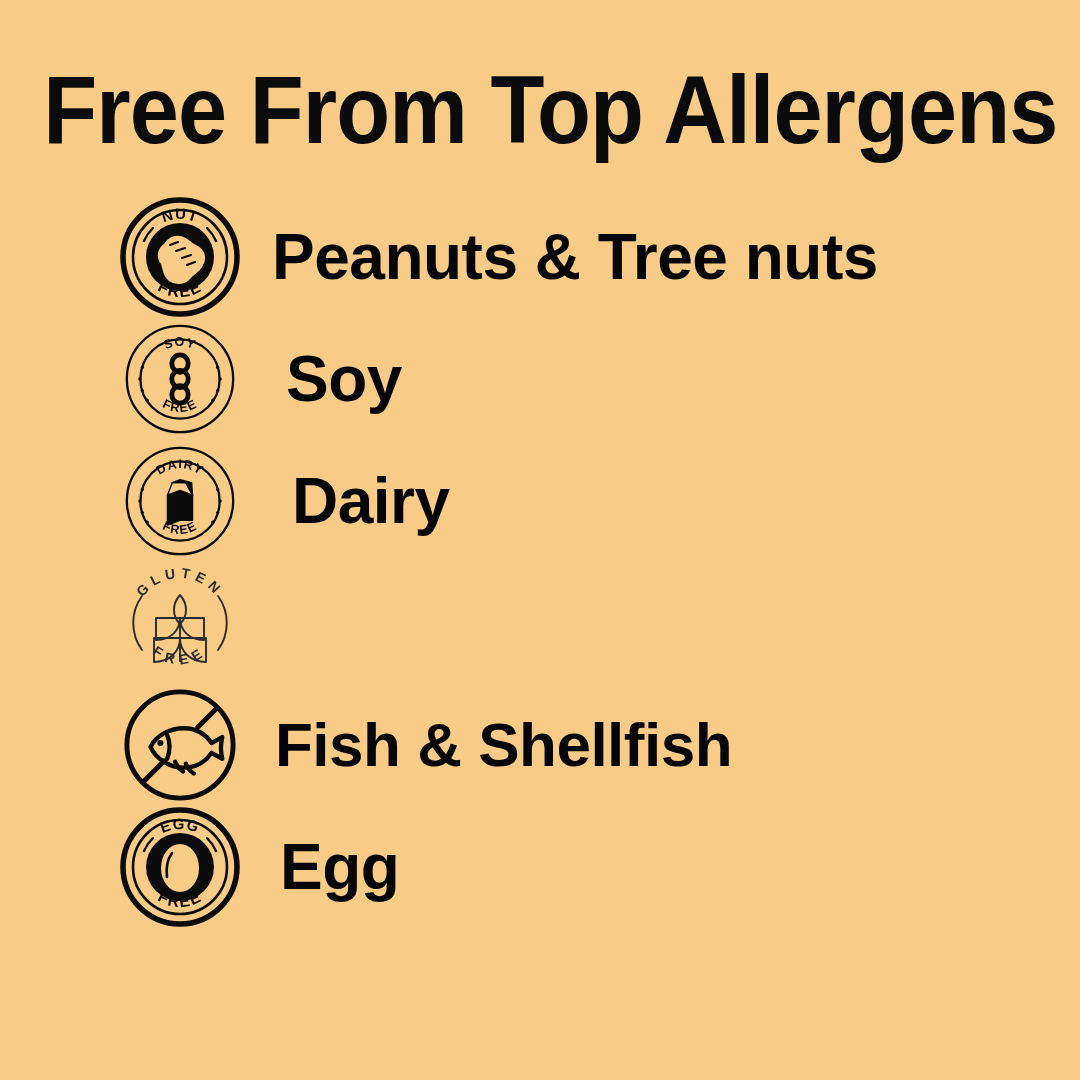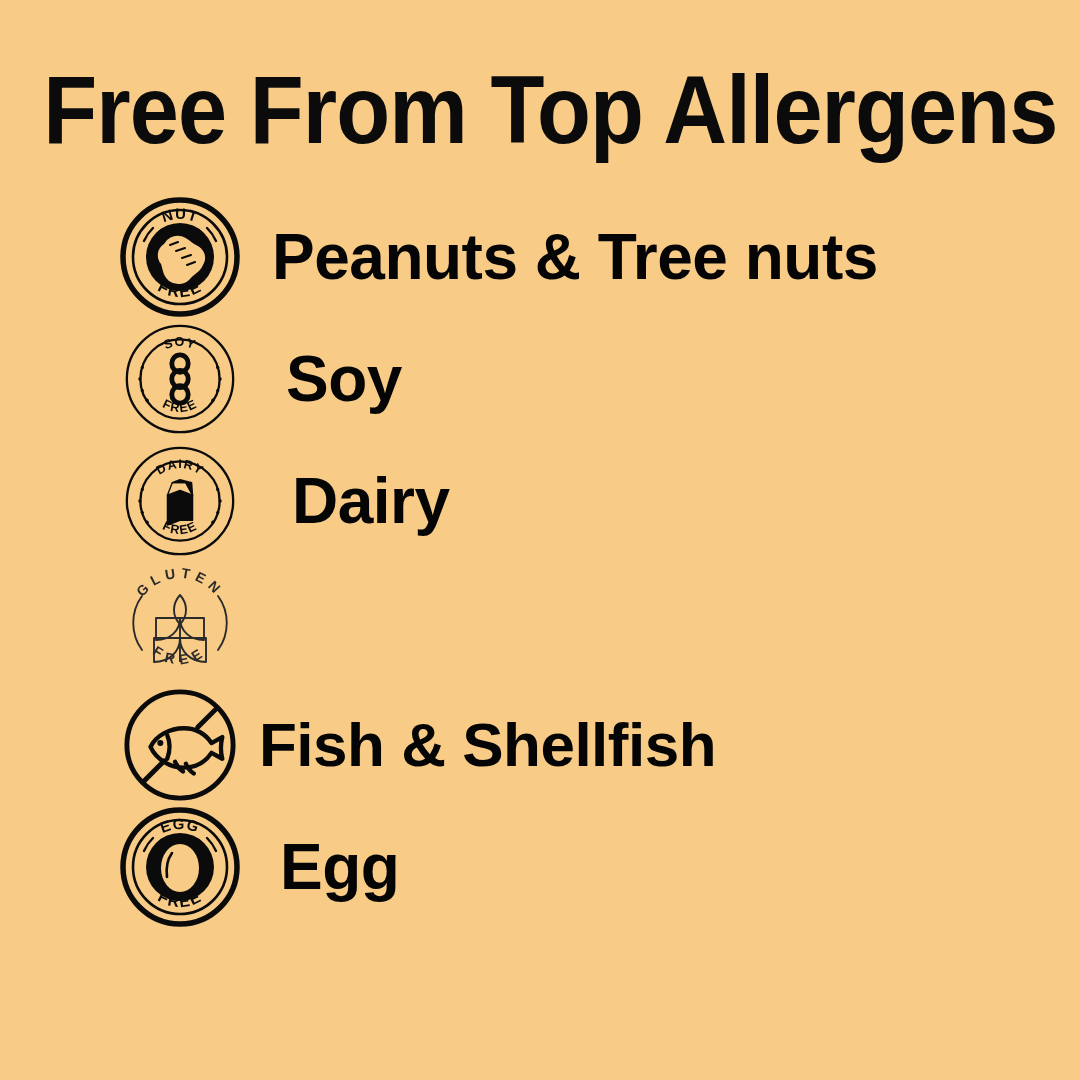--- a/index.html
+++ b/index.html
@@ -65,21 +65,21 @@
     font-weight: 700;
     font-size: 63px;
     line-height: 1;
     letter-spacing: -0.5px;
     white-space: nowrap;
   }
   .row-peanuts .allergen-label { left: 272px; font-size: 64px; text-align: right; }
   .row-soy      .allergen-label { left: 286px; font-size: 64px; }
   .row-dairy    .allergen-label { left: 292px; font-size: 64px; }
   .row-wheat    .allergen-label { left: 272px; font-size: 62px; }
-  .row-fish     .allergen-label { left: 259px; font-size: 62px; }
+  .row-fish     .allergen-label { left: 275px; font-size: 62px; }
   .row-egg      .allergen-label { left: 280px; font-size: 64px; }
 </style>
 </head>
 <body style="background: rgb(248, 203, 134);">
 
 <div id="poster" style="background: rgb(248, 203, 134);">
 
   <div id="page-title">Free From Top Allergens</div>
 
   <div id="allergen-list">

